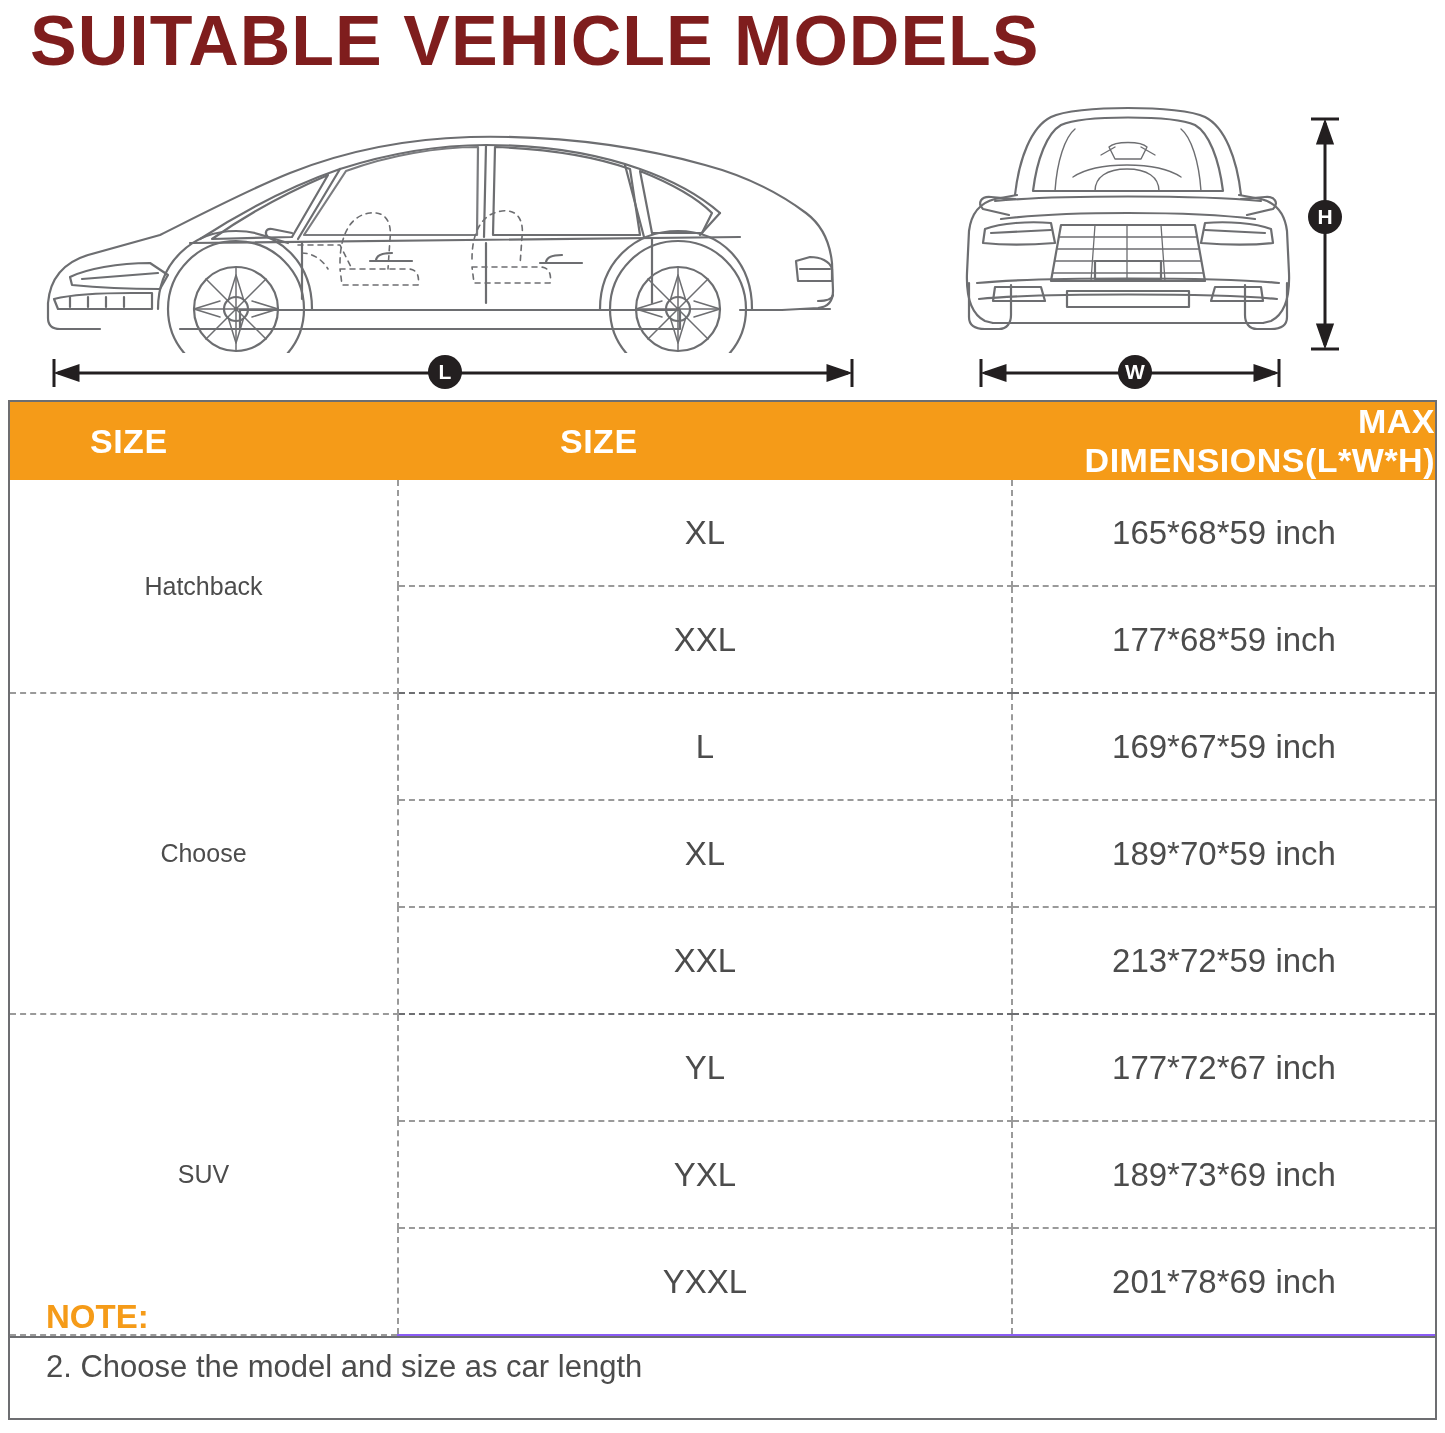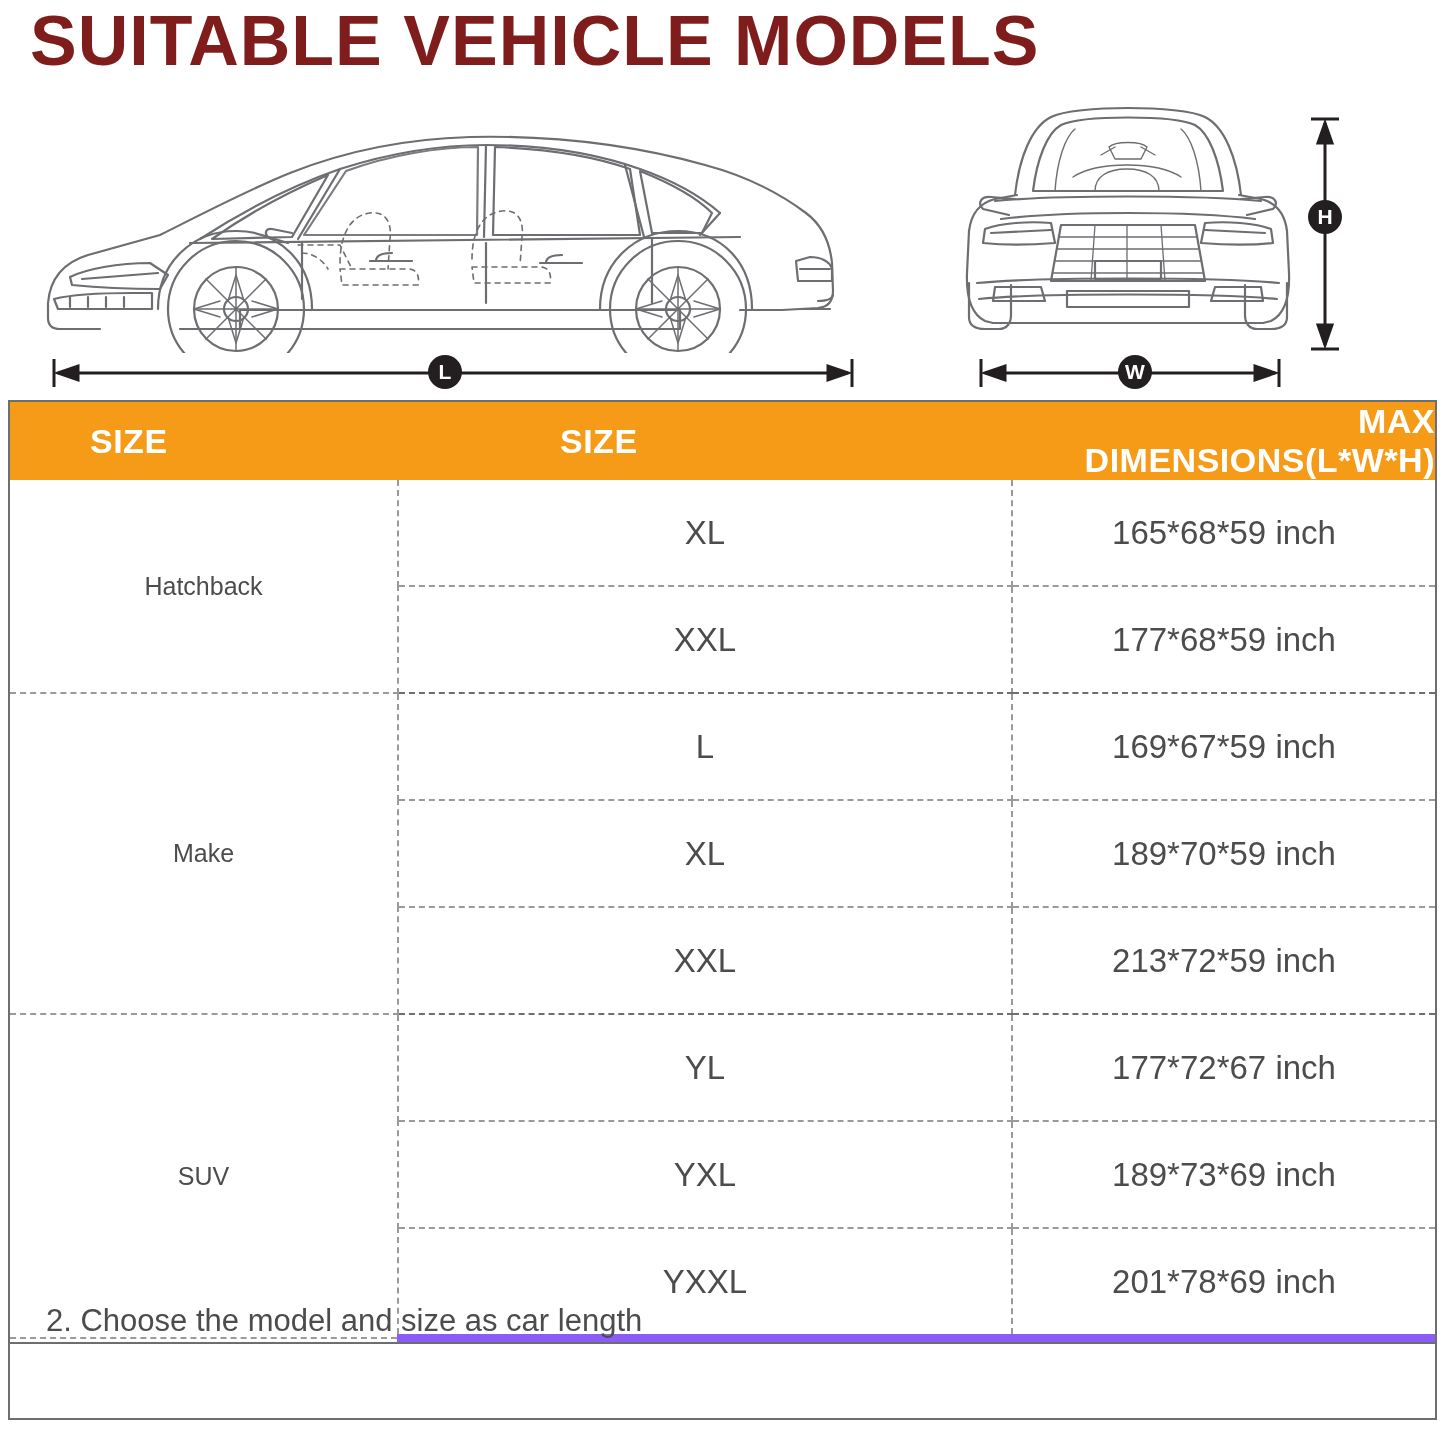--- a/index.html
+++ b/index.html
@@ -112,21 +112,21 @@
     width: 308px;
     border-right: 2px dashed #9a9a9a;
     font-size: 25px;
   }
   tbody td.size-c {
     width: 452px;
     border-right: 2px dashed #9a9a9a;
     margin-top: 35px;
   }
   tbody tr.group-end > td { border-bottom: 2px dashed #6d6e71; }
-  tbody tr:last-child > td { border-bottom: 8px solid #8b5cf6; text-align: center; }
+  tbody tr:last-child > td { border-bottom: 2px solid #8b5cf6; text-align: center; }
 
   
   .note {
     position: absolute;
     left: 8px;
     top: 1288px;
     width: 1429px;
     box-sizing: border-box;
     padding: 10px 0 0 38px;
   }
@@ -350,21 +350,21 @@
           <td class="model-c" rowspan="2">Hatchback</td>
           <td class="size-c">XL</td>
           <td>165*68*59 inch</td>
         </tr>
         <tr class="group-end">
           <td class="size-c">XXL</td>
           <td>177*68*59 inch</td>
         </tr>
 
         <tr>
-          <td class="model-c" rowspan="3">Make</td>
+          <td class="model-c" rowspan="3">Choose</td>
           <td class="size-c">L</td>
           <td>169*67*59 inch</td>
         </tr>
         <tr>
           <td class="size-c">XL</td>
           <td>189*70*59 inch</td>
         </tr>
         <tr class="group-end">
           <td class="size-c">XXL</td>
           <td>213*72*59 inch</td>
@@ -381,19 +381,20 @@
         </tr>
         <tr>
           <td class="size-c">YXXL</td>
           <td>201*78*69 inch</td>
         </tr>
       </tbody>
     </table>
   </div>
 
   <div class="note">
+    <div class="note-title">NOTE:</div>
     <div class="note-line">2. Choose the model and size as car length</div>
   </div>
   <div class="frame-left"></div>
   <div class="frame-right"></div>
   <div class="frame-bottom"></div>
 
 </div>
 
 </body></html>

